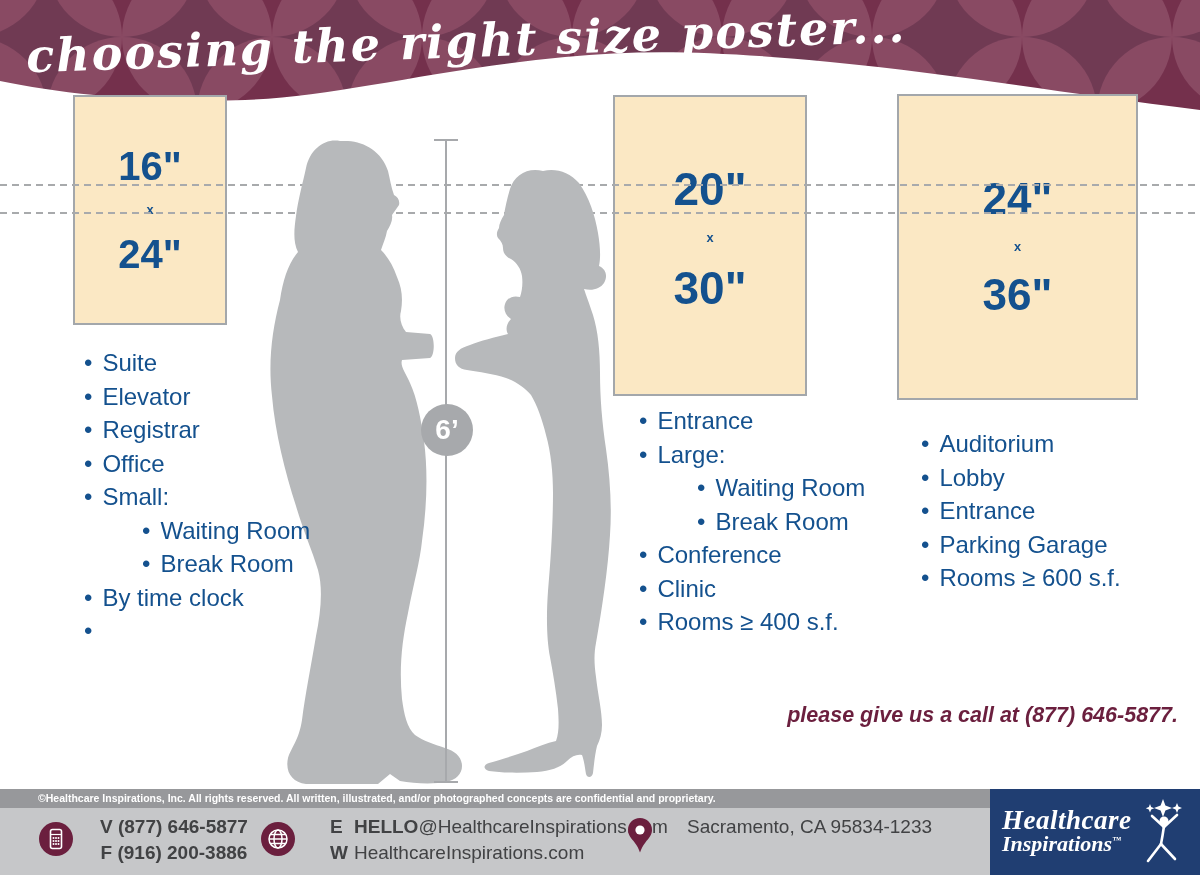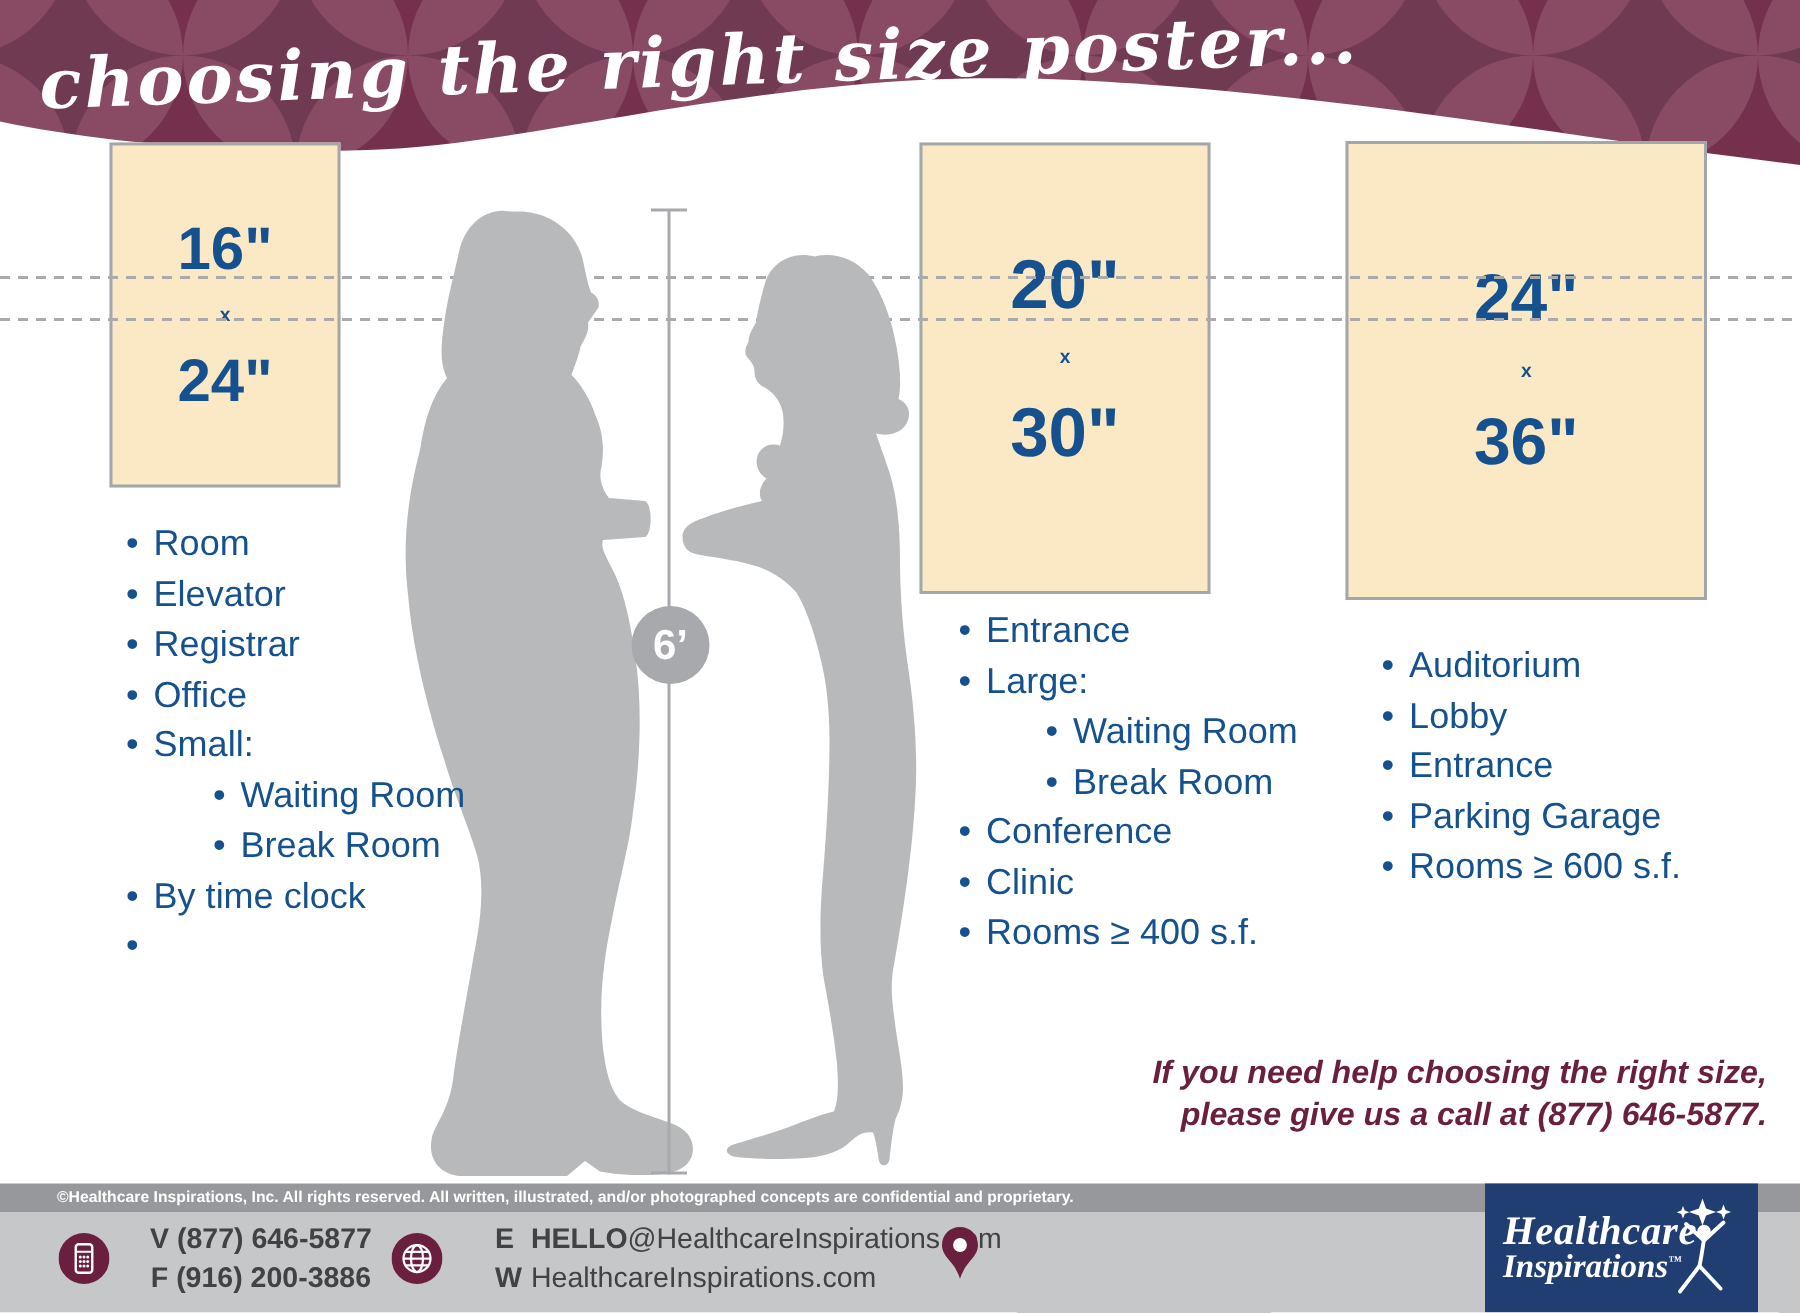--- a/index.html
+++ b/index.html
@@ -67,21 +67,21 @@
   .f-icon{position:absolute;z-index:8;}
   .icon-phone{left:39px;top:822px;}
   .icon-globe{left:261px;top:822px;}
   .icon-pin{left:627px;top:817px;}
   .f-text{position:absolute;z-index:8;color:var(--textDark);font-size:19px;line-height:26px;white-space:nowrap;}
   .vf-block{left:100px;top:814px;font-weight:bold;text-align:center;}
   .ew-block{left:330px;top:814px;}
   .ew-row .lbl{display:inline-block;width:24px;font-weight:bold;}
   .ew-bold{font-weight:bold;}
   .addr-block{left:687px;top:814px;}
-  .logo-block{position:absolute;left:990px;top:789px;width:182px;height:86px;background:var(--navy);z-index:9;}
+  .logo-block{position:absolute;left:990px;top:789px;width:210px;height:86px;background:var(--navy);z-index:9;}
   .logo-text{position:absolute;left:12px;top:21px;color:#fff;font-family:"Liberation Serif",serif;
              font-style:italic;font-weight:bold;line-height:20px;white-space:nowrap;}
   .logo-l1{font-size:27px;letter-spacing:.5px;}
   .logo-l2{font-size:22px;}
   .logo-tm{font-size:9px;vertical-align:super;}
   .logo-fig{position:absolute;right:6px;top:6px;}
 </style>
 </head>
 <body>
 
@@ -156,21 +156,21 @@
   <div class="measure-cap cap-top"></div>
   <div class="measure-cap cap-bottom"></div>
   <div class="measure-badge">
     <span>6’</span>
   </div>
 
   <div class="loc-list list-1">
 
       <div class="loc-item">
         <span class="dot">•</span>
-        <span>Room</span>
+        <span>Suite</span>
       </div>
 
       <div class="loc-item">
         <span class="dot">•</span>
         <span>Elevator</span>
       </div>
 
       <div class="loc-item">
         <span class="dot">•</span>
         <span>Registrar</span>
@@ -264,21 +264,20 @@
         <span>Parking Garage</span>
       </div>
 
       <div class="loc-item">
         <span class="dot">•</span>
         <span>Rooms ≥ 600 s.f.</span>
       </div>
     </div>
 
   <div class="help-note">
-    <div>If you need help choosing the right size,</div>
     <div>please give us a call at (877) 646-5877.</div>
   </div>
 
   <div class="copy-strip">©Healthcare Inspirations, Inc.  All rights reserved. All written, illustrated, and/or photographed concepts are confidential and proprietary.</div>
   <div class="footer-bar"></div>
 
   <svg class="f-icon icon-phone" width="34" height="34" viewBox="0 0 34 34">
     <circle cx="17" cy="17" r="17" fill="#6b1f3e"></circle>
     <rect x="11.5" y="7.5" width="11" height="19" rx="2" fill="none" stroke="#fff" stroke-width="1.6"></rect>
     <line x1="11.5" y1="12.5" x2="22.5" y2="12.5" stroke="#fff" stroke-width="1.2"></line>
@@ -312,20 +311,21 @@
   <div class="f-text ew-block">
     <div class="ew-row"><span class="lbl">E</span><span class="ew-bold">HELLO</span><span>@HealthcareInspirations.com</span></div>
     <div class="ew-row"><span class="lbl">W</span><span>HealthcareInspirations.com</span></div>
   </div>
 
   <svg class="f-icon icon-pin" width="26" height="38" viewBox="0 0 26 38">
     <path fill="#6b1f3e" d="M13 1 C6 1 1 6.4 1 13 C1 18 4.2 21.2 7.6 25.4 C10.2 28.6 12 32.4 13 35.5 C14 32.4 15.8 28.6 18.4 25.4 C21.8 21.2 25 18 25 13 C25 6.4 20 1 13 1 Z"></path>
     <circle cx="13" cy="13" r="4.6" fill="#fff"></circle>
   </svg>
   <div class="f-text addr-block">
+    <div>Sacramento, CA 95834-1233</div>
   </div>
 
   <div class="logo-block">
     <div class="logo-text">
       <div class="logo-l1">Healthcare</div>
       <div class="logo-l2"><span>Inspirations</span><span class="logo-tm">™</span></div>
     </div>
     <svg class="logo-fig" width="64" height="74" viewBox="0 0 64 74">
       <g stroke="#fff" stroke-width="2.6" stroke-linecap="round" fill="none">
         <circle cx="34" cy="26" r="4.5" fill="#fff" stroke="none"></circle>

